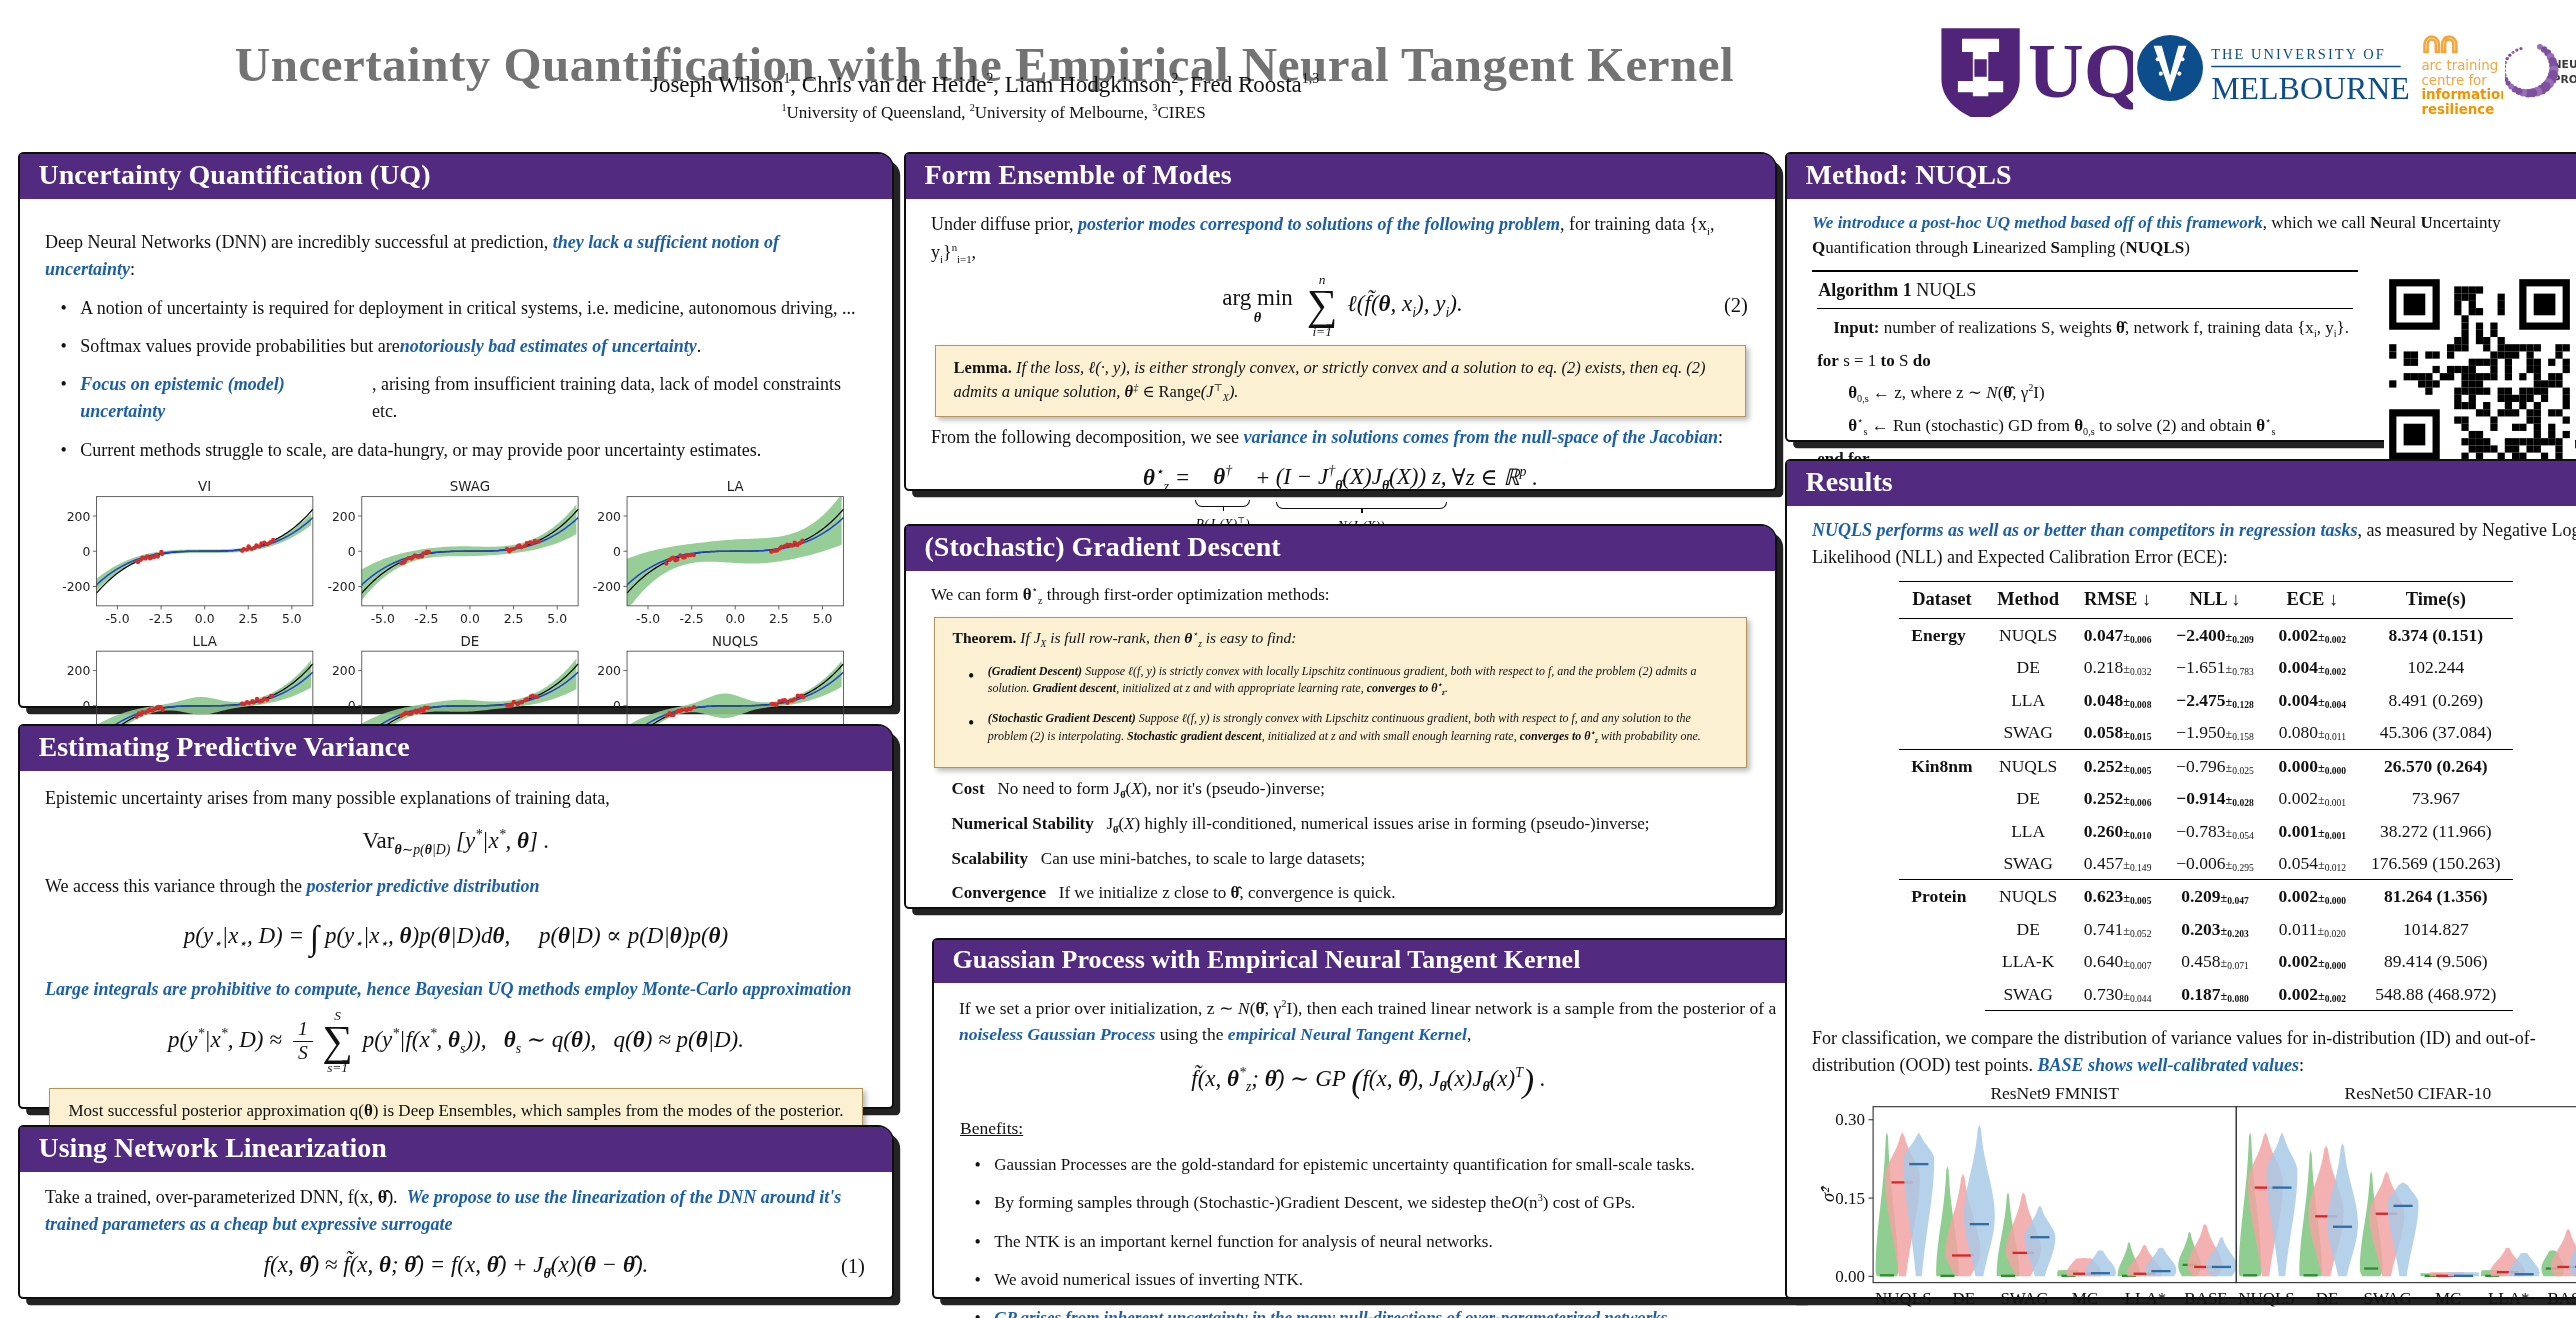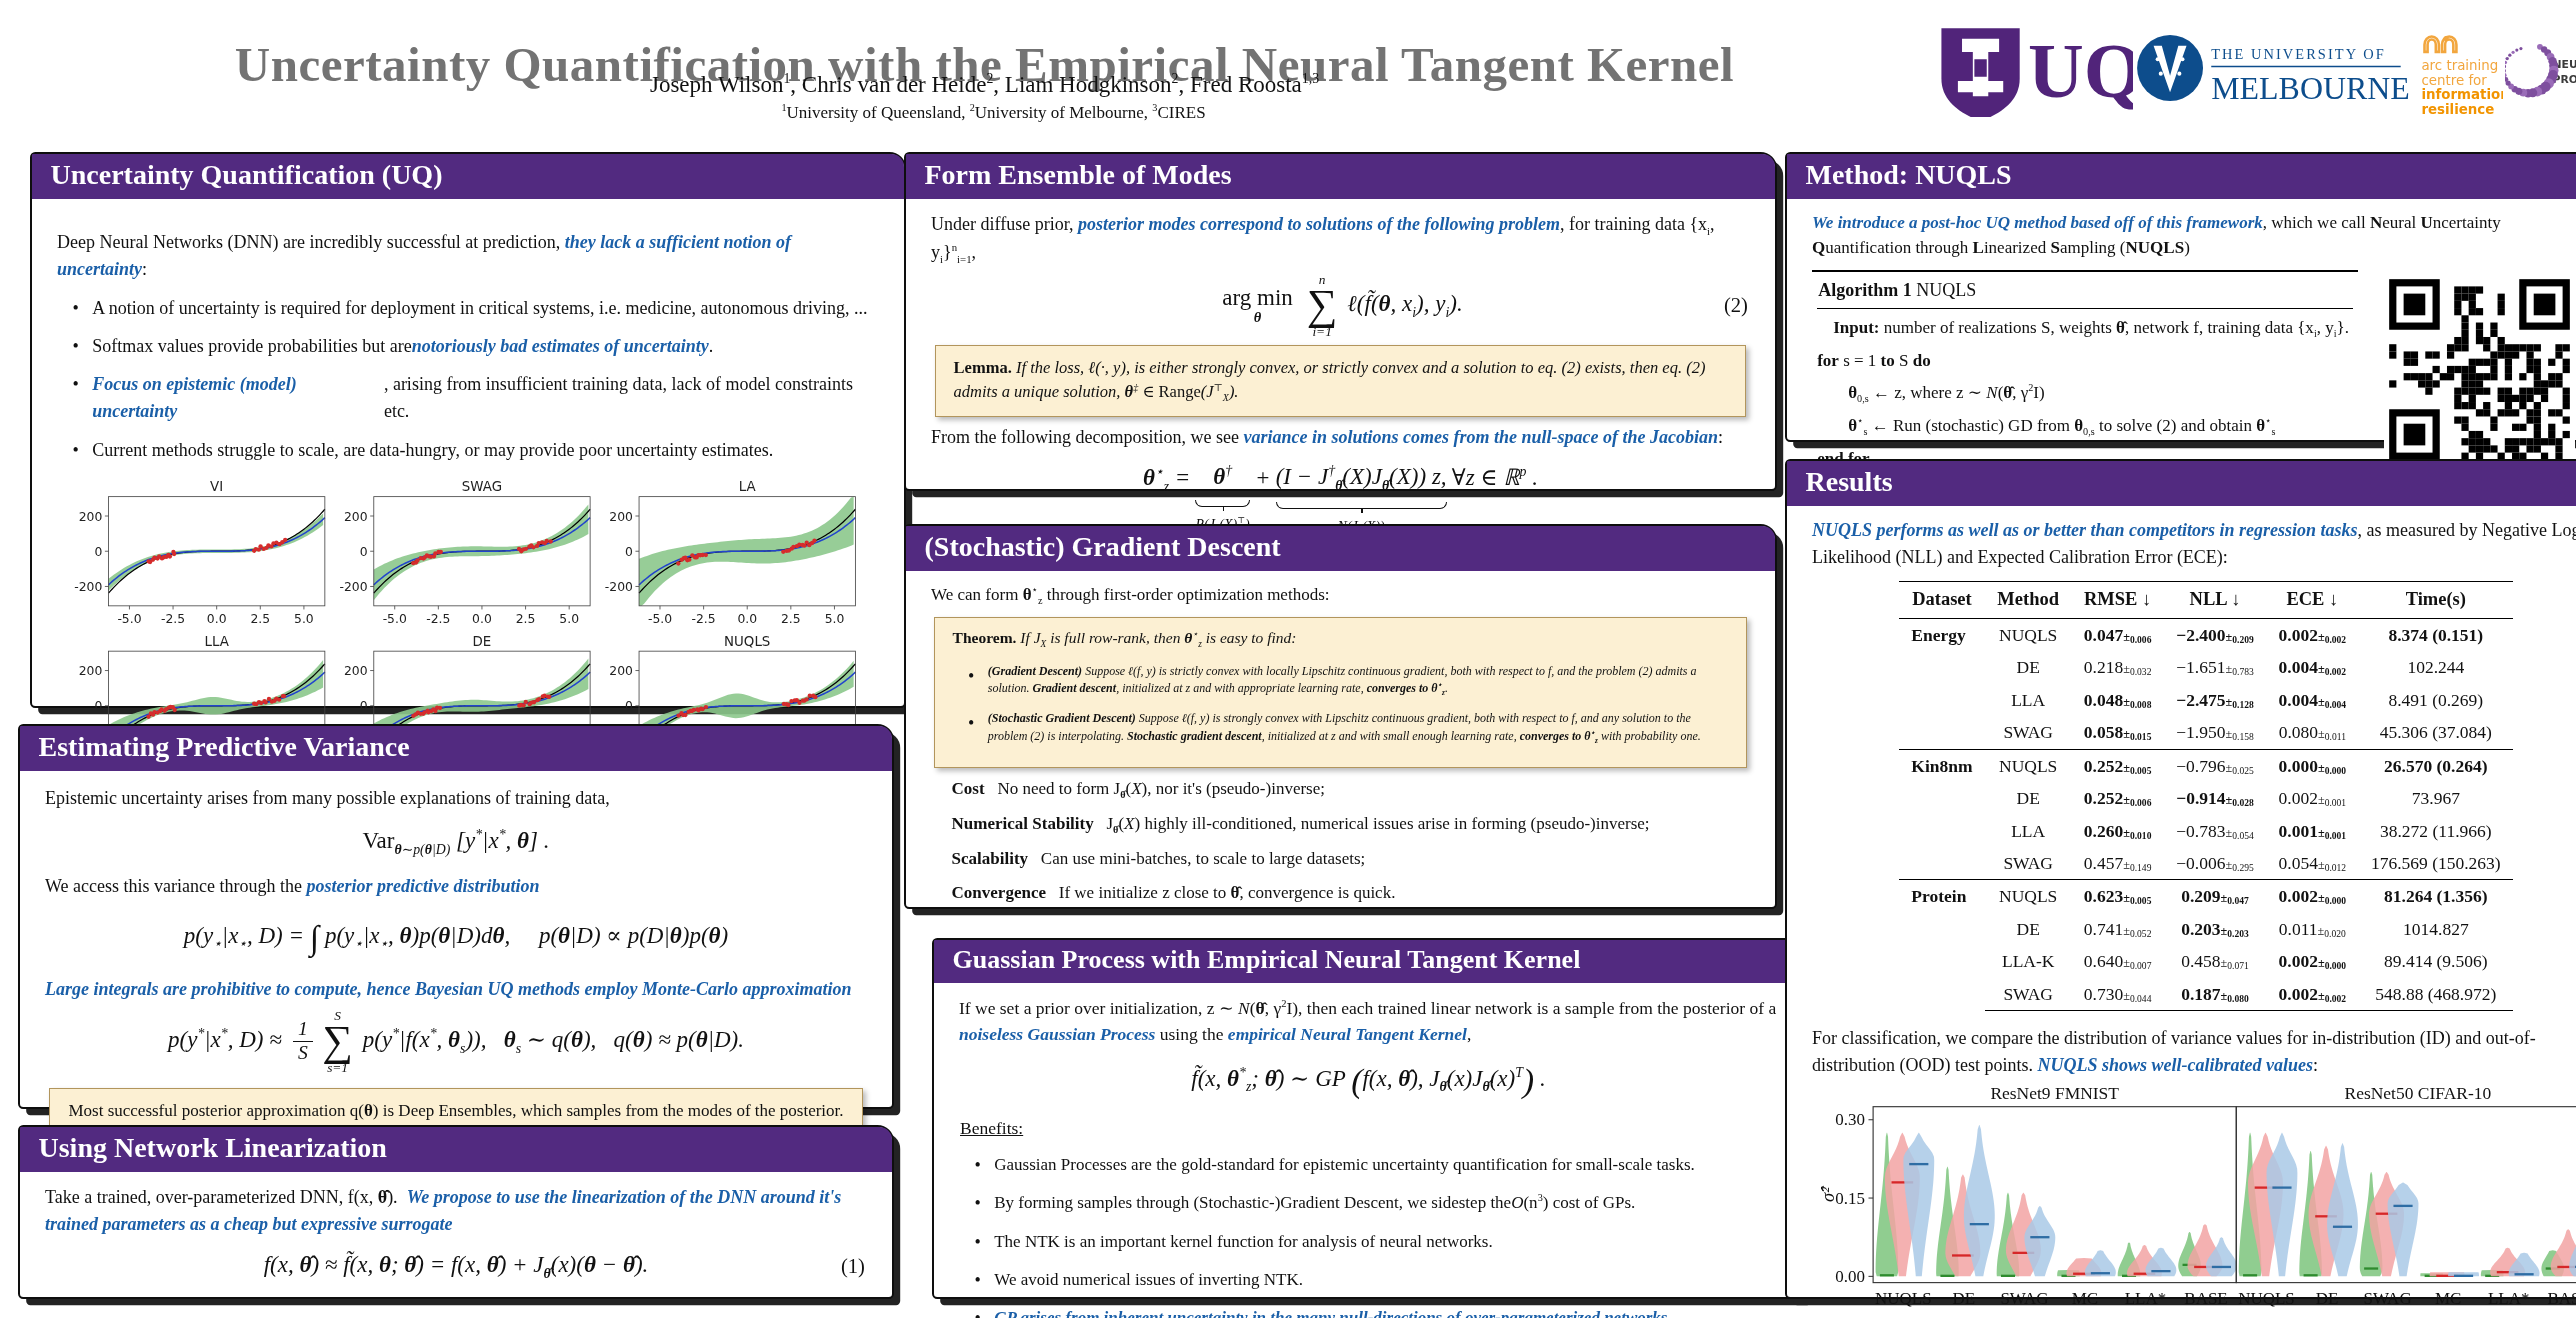--- a/index.html
+++ b/index.html
@@ -132,21 +132,21 @@
       <circle cx="-2.4118254024242702" cy="100.71913546746643" r="3.8689153198029427" fill="#7e4f9e"></circle>
       <circle cx="-1.8692282982002553" cy="92.37359379504595" r="3.622605032876046" fill="#7e4f9e"></circle>
       <circle cx="0.3121803609991858" cy="84.31952450720019" r="3.435235668154814" fill="#9a6cb8"></circle>
       <circle cx="4.03641893095984" cy="76.84303528280167" r="3.2968335668864484" fill="#7e4f9e"></circle>
       <circle cx="9.153040924224015" cy="70.20637937471977" r="3.197505057867617" fill="#7e4f9e"></circle>
       <circle cx="15.463140266351886" cy="64.63876278929034" r="3.128209472221139" fill="#9a6cb8"></circle>
       <circle cx="22.72704114165609" cy="60.32844239583908" r="3.0811967567267105" fill="#7e4f9e"></circle>
       <circle cx="30.673376550767422" cy="57.41638685729505" r="3.050168825263287" fill="#7e4f9e"></circle>
     </svg>
 
-  <section class="panel" style="left:30px;top:152px;width:876px;height:556px">
+  <section class="panel" style="left:18px;top:152px;width:876px;height:556px">
     <div class="phead">Uncertainty Quantification (UQ)</div>
     <div class="pbody" style="padding-top:27px">
       <p style="margin:3.1px 0">Deep Neural Networks (DNN) are incredibly successful at prediction, <span class="acc">they lack a sufficient notion of uncertainty</span>:</p>
       <div>
           <div class="bullet">A notion of uncertainty is required for deployment in critical systems, i.e. medicine, autonomous driving, ...</div>
           <div class="bullet">Softmax values provide probabilities but are <span class="acc">notoriously bad estimates of uncertainty</span>.</div>
           <div class="bullet"><span class="acc">Focus on epistemic (model) uncertainty</span>, arising from insufficient training data, lack of model constraints etc.</div>
           <div class="bullet">Current methods struggle to scale, are data-hungry, or may provide poor uncertainty estimates.</div>
         </div>
       <svg id="fig-uq" width="819" height="307" viewBox="0 0 1590 596" style="font-size:35px">
@@ -862,21 +862,21 @@
             </tr>
             <tr class="">
               <td>SWAG</td>
               <td class="">0.730<span class="pm">±<span>0.044</span></span></td>
               <td class="bd">0.187<span class="pm">±<span>0.080</span></span></td>
               <td class="bd">0.002<span class="pm">±<span>0.002</span></span></td>
               <td class="">548.88 (468.972)</td>
             </tr>
           </tbody>
         </table>
-      <p style="margin:13.4px 0 3.1px 0">For classification, we compare the distribution of variance values for in-distribution (ID) and out-of-distribution (OOD) test points. <span class="acc">NUQLS shows well-calibrated values</span>:</p>
+      <p style="margin:13.4px 0 3.1px 0">For classification, we compare the distribution of variance values for in-distribution (ID) and out-of-distribution (OOD) test points. <span class="acc">BASE shows well-calibrated values</span>:</p>
       <svg id="violin-row0" width="793" height="250" viewBox="0 0 1540 486" style="font-size:35px">
           <text x="471" y="34" text-anchor="middle" font-size="34" class="serif" fill="#111">ResNet9 FMNIST</text>
           <polygon points="124.99260784313712,377.8219584569733 122.9596702264939,370.06973293768544 122.8548693538232,362.3175074183976 122.9620111298895,354.5652818991098 123.15775685141429,346.81305637982194 123.43971754403591,339.0608308605341 123.80447747139314,331.3086053412463 124.24766300185884,323.55637982195844 124.7640298740232,315.8041543026706 125.34756642712512,308.0519287833828 125.9916099570413,300.29970326409494 126.68897305307085,292.5474777448071 127.43207657436832,284.7952522255193 128.2130858416441,277.04302670623144 129.02404664917108,269.2908011869436 129.8570178392147,261.5385756676558 130.7041974166247,253.78635014836794 131.55803950281327,246.0341246290801 132.41135982017184,238.28189910979228 133.2574278425734,230.52967359050444 134.09004422623474,222.7774480712166 134.90360262884184,215.02522255192878 135.69313551499584,207.27299703264092 136.45434401556332,199.5207715133531 137.1836123422305,191.76854599406528 137.878007643787,184.01632047477742 138.535266517567,176.2640949554896 139.15376965129283,168.51186943620175 139.7325062636261,160.75964391691394 140.27103013537,153.00741839762608 140.76940907956683,145.2551928783383 141.2281696922059,137.50296735905044 141.6482391623909,129.7507418397626 142.03088580962728,121.99851632047472 142.3776598654104,114.24629080118694 142.69033583608567,106.49406528189911 144.43333333333334,98.74183976261122 145.23333333333335,98.74183976261122 146.97633083058102,106.49406528189911 147.28900680125628,114.24629080118694 147.6357808570394,121.99851632047472 148.0184275042758,129.7507418397626 148.43849697446078,137.50296735905044 148.89725758709986,145.2551928783383 149.39563653129667,153.00741839762608 149.93416040304058,160.75964391691394 150.51289701537385,168.51186943620175 151.13140014909968,176.2640949554896 151.7886590228797,184.01632047477742 152.48305432443618,191.76854599406528 153.21232265110336,199.5207715133531 153.97353115167084,207.27299703264092 154.76306403782485,215.02522255192878 155.57662244043195,222.7774480712166 156.40923882409328,230.52967359050444 157.25530684649485,238.28189910979228 158.1086271638534,246.0341246290801 158.96246925004198,253.78635014836794 159.80964882745198,261.5385756676558 160.6426200174956,269.2908011869436 161.45358082502258,277.04302670623144 162.23459009229836,284.7952522255193 162.97769361359582,292.5474777448071 163.67505670962538,300.29970326409494 164.31910023954157,308.0519287833828 164.90263679264348,315.8041543026706 165.41900366480786,323.55637982195844 165.86218919527354,331.3086053412463 166.22694912263077,339.0608308605341 166.5089098152524,346.81305637982194 166.70465553677718,354.5652818991098 166.81179731284348,362.3175074183976 166.7069964401728,370.06973293768544 164.67405882352955,377.8219584569733" fill="#7cc47c" opacity="0.85"></polygon>
           <line x1="131.19333333333333" y1="375.79228486646883" x2="158.47333333333336" y2="375.79228486646883" stroke="#2e8b2e" stroke-width="4.5"></line>
           <polygon points="167.8060259103056,377.8219584569733 166.87654713377353,370.06973293768544 165.86993005620326,362.3175074183976 164.7872981139357,354.5652818991098 163.63114245575503,346.81305637982194 162.405433257863,339.0608308605341 161.11570445497316,331.3086053412463 159.76910611423872,323.55637982195844 158.37441924285687,315.8041543026706 156.94202866799512,308.0519287833828 155.4838507486917,300.29970326409494 154.0132140475276,292.5474777448071 152.54469266346635,284.7952522255193 151.09389364992475,277.04302670623144 149.67720174475082,269.2908011869436 148.31148644241742,261.5385756676558 147.01377815843404,253.78635014836794 145.8009217852021,246.0341246290801 144.68921723403463,238.28189910979228 143.69405752482467,230.52967359050444 142.82957556086706,222.7774480712166 142.10831086680025,215.02522255192878 141.54090724825423,207.27299703264092 141.1358515510295,199.5207715133531 140.8992624775846,191.76854599406528 140.8443144621744,184.01632047477742 141.68410554903468,176.2640949554896 143.76722515681837,168.51186943620175 146.85776415663082,160.75964391691394 150.62584902410399,153.00741839762608 154.7054070322793,145.2551928783383 158.75181482461863,137.50296735905044 162.48712153463273,129.7507418397626 165.72541688723845,121.99851632047472 168.3770437806931,114.24629080118694 170.4356332496394,106.49406528189911 174.43333333333334,98.74183976261122 175.23333333333335,98.74183976261122 179.23103341702728,106.49406528189911 181.28962288597359,114.24629080118694 183.94124977942823,121.99851632047472 187.17954513203395,129.7507418397626 190.91485184204805,137.50296735905044 194.96125963438737,145.2551928783383 199.0408176425627,153.00741839762608 202.80890251003586,160.75964391691394 205.89944150984832,168.51186943620175 207.982561117632,176.2640949554896 208.8223522044923,184.01632047477742 208.76740418908207,191.76854599406528 208.53081511563718,199.5207715133531 208.12575941841246,207.27299703264092 207.55835579986643,215.02522255192878 206.83709110579963,222.7774480712166 205.972609141842,230.52967359050444 204.97744943263206,238.28189910979228 203.8657448814646,246.0341246290801 202.65288850823265,253.78635014836794 201.35518022424927,261.5385756676558 199.98946492191587,269.2908011869436 198.57277301674193,277.04302670623144 197.12197400320034,284.7952522255193 195.65345261913907,292.5474777448071 194.18281591797498,300.29970326409494 192.72463799867157,308.0519287833828 191.2922474238098,315.8041543026706 189.89756055242796,323.55637982195844 188.55096221169353,331.3086053412463 187.2612334088037,339.0608308605341 186.03552421091166,346.81305637982194 184.879368552731,354.5652818991098 183.79673661046343,362.3175074183976 182.79011953289316,370.06973293768544 181.86064075636108,377.8219584569733" fill="#f2a3a3" opacity="0.85"></polygon>
           <line x1="153.75333333333333" y1="195.1513353115727" x2="195.91333333333336" y2="195.1513353115727" stroke="#d62728" stroke-width="4.5"></line>
           <polygon points="200.97327706962318,377.8219584569733 200.29839963873044,370.06973293768544 199.57318273544465,362.3175074183976 198.7977924022764,354.5652818991098 197.9730083768534,346.81305637982194 197.10027722617735,339.0608308605341 196.18175788425987,331.3086053412463 195.22035773891378,323.55637982195844 194.21975748755392,315.8041543026706 193.18442311911812,308.0519287833828 192.11960358089647,300.29970326409494 191.03131295397665,292.5474777448071 189.92629628543312,284.7952522255193 188.81197860291687,277.04302670623144 187.6963970589625,269.2908011869436 186.588116606735,261.5385756676558 185.49613008258427,253.78635014836794 184.4297440484854,246.0341246290801 183.39845221287246,238.28189910979228 182.4117986846539,230.52967359050444 181.47923370560056,222.7774480712166 180.60996483496132,215.02522255192878 179.81280681279804,207.27299703264092 179.0960334931043,199.5207715133531 178.4672353051073,191.76854599406528 177.9331856654215,184.01632047477742 177.49971962283232,176.2640949554896 177.1716277732599,168.51186943620175 176.95256814068173,160.75964391691394 176.84499829009178,153.00741839762608 177.34335154549842,145.2551928783383 180.69123779183718,137.50296735905044 186.1820245758258,129.7507418397626 192.29562165616315,121.99851632047472 197.71352288102713,114.24629080118694 201.73513341436865,106.49406528189911 206.43333333333334,98.74183976261122 207.23333333333335,98.74183976261122 211.93153325229804,106.49406528189911 215.95314378563955,114.24629080118694 221.37104501050354,121.99851632047472 227.48464209084088,129.7507418397626 232.9754288748295,137.50296735905044 236.32331512116826,145.2551928783383 236.8216683765749,153.00741839762608 236.71409852598495,160.75964391691394 236.4950388934068,168.51186943620175 236.16694704383437,176.2640949554896 235.7334810012452,184.01632047477742 235.1994313615594,191.76854599406528 234.57063317356238,199.5207715133531 233.85385985386864,207.27299703264092 233.05670183170537,215.02522255192878 232.18743296106612,222.7774480712166 231.2548679820128,230.52967359050444 230.26821445379423,238.28189910979228 229.2369226181813,246.0341246290801 228.1705365840824,253.78635014836794 227.07855005993167,261.5385756676558 225.97026960770418,269.2908011869436 224.85468806374982,277.04302670623144 223.74037038123356,284.7952522255193 222.63535371269003,292.5474777448071 221.54706308577022,300.29970326409494 220.48224354754856,308.0519287833828 219.44690917911277,315.8041543026706 218.4463089277529,323.55637982195844 217.48490878240682,331.3086053412463 216.56638944048933,339.0608308605341 215.6936582898133,346.81305637982194 214.86887426439029,354.5652818991098 214.09348393122204,362.3175074183976 213.36826702793624,370.06973293768544 212.6933895970435,377.8219584569733" fill="#a9c9e6" opacity="0.85"></polygon>
           <line x1="188.23333333333335" y1="159.63204747774483" x2="225.43333333333334" y2="159.63204747774483" stroke="#2e6da4" stroke-width="4.5"></line>
           <text x="176.83333333333334" y="432" text-anchor="middle" font-size="33" class="serif" fill="#111">NUQLS</text>
           <polygon points="241.0609075172386,377.8219584569733 240.5008976118627,371.90207715133533 240.5573733893662,365.98219584569733 240.70104256098475,360.06231454005933 240.9301913441826,354.1424332344214 241.24210193719998,348.2225519287834 241.63310617017444,342.3026706231454 242.09865730005617,336.38278931750745 242.63341798486363,330.46290801186944 243.2313620581279,324.54302670623144 243.88588739226364,318.62314540059344 244.58993690015728,312.7032640949555 245.33612458370436,306.7833827893175 246.11686349852658,300.86350148367956 246.9244925638265,294.94362017804156 247.7513992996392,289.02373887240356 248.5901358115365,283.1038575667656 249.43352565314245,277.1839762611276 250.27475956536847,271.26409495548967 251.1074785022613,265.34421364985167 251.92584279015912,259.42433234421367 252.7245867128005,253.50445103857567 253.49905825411258,247.5845697329377 254.24524414789587,241.66468842729972 254.95978076662587,235.74480712166172 255.63995171945635,229.82492581602372 256.28367331410607,223.90504451038575 256.889469263187,217.98516320474778 257.4564361799188,212.0652818991098 257.9842015108716,206.1454005934718 258.4728755965534,200.22551928783383 258.9229995385065,194.3056379821959 259.33549049000146,188.3857566765579 259.7115858835609,182.46587537091986 260.0527879704146,176.54599406528192 260.36080988300836,170.62611275964395 262.1,164.70623145400594 262.9,164.70623145400594 264.63919011699164,170.62611275964395 264.9472120295854,176.54599406528192 265.2884141164391,182.46587537091986 265.66450950999854,188.3857566765579 266.0770004614935,194.3056379821959 266.5271244034466,200.22551928783383 267.0157984891284,206.1454005934718 267.5435638200812,212.0652818991098 268.110530736813,217.98516320474778 268.71632668589393,223.90504451038575 269.36004828054365,229.82492581602372 270.04021923337416,235.74480712166172 270.75475585210415,241.66468842729972 271.5009417458874,247.5845697329377 272.2754132871995,253.50445103857567 273.0741572098409,259.42433234421367 273.8925214977387,265.34421364985167 274.72524043463153,271.26409495548967 275.56647434685755,277.1839762611276 276.40986418846353,283.1038575667656 277.2486007003608,289.02373887240356 278.0755074361735,294.94362017804156 278.8831365014734,300.86350148367956 279.66387541629564,306.7833827893175 280.4100630998427,312.7032640949555 281.1141126077364,318.62314540059344 281.7686379418721,324.54302670623144 282.3665820151364,330.46290801186944 282.9013426999438,336.38278931750745 283.3668938298256,342.3026706231454 283.75789806280005,348.2225519287834 284.0698086558174,354.1424332344214 284.2989574390153,360.06231454005933 284.4426266106338,365.98219584569733 284.49910238813726,371.90207715133533 283.9390924827614,377.8219584569733" fill="#7cc47c" opacity="0.85"></polygon>

